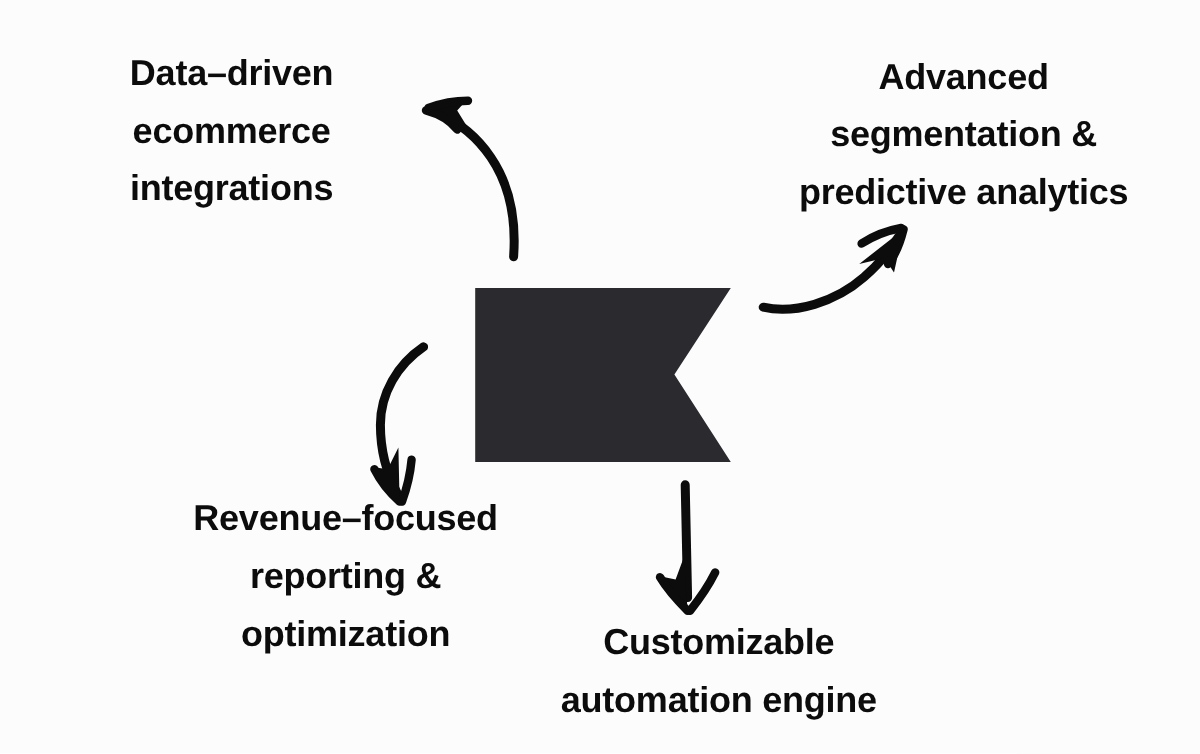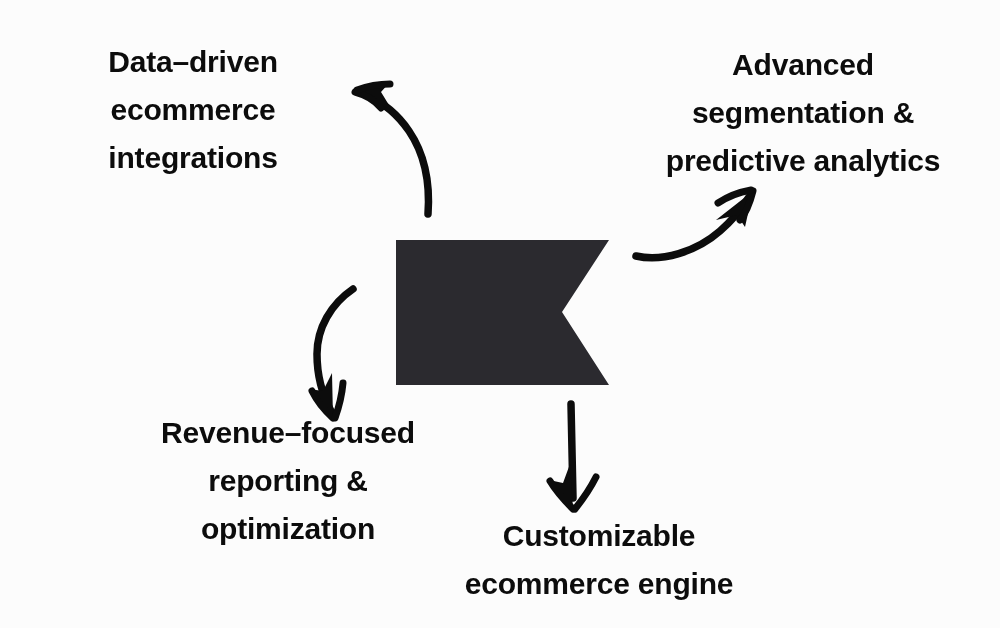--- a/index.html
+++ b/index.html
@@ -110,15 +110,15 @@
 
   <div class="label" id="label-top-right">Advanced
 segmentation &amp;
 predictive analytics</div>
 
   <div class="label" id="label-bottom-left">Revenue–focused
 reporting &amp;
 optimization</div>
 
   <div class="label" id="label-bottom-center">Customizable
-ecommerce engine</div>
+automation engine</div>
 
 </div>
 
 </body></html>

